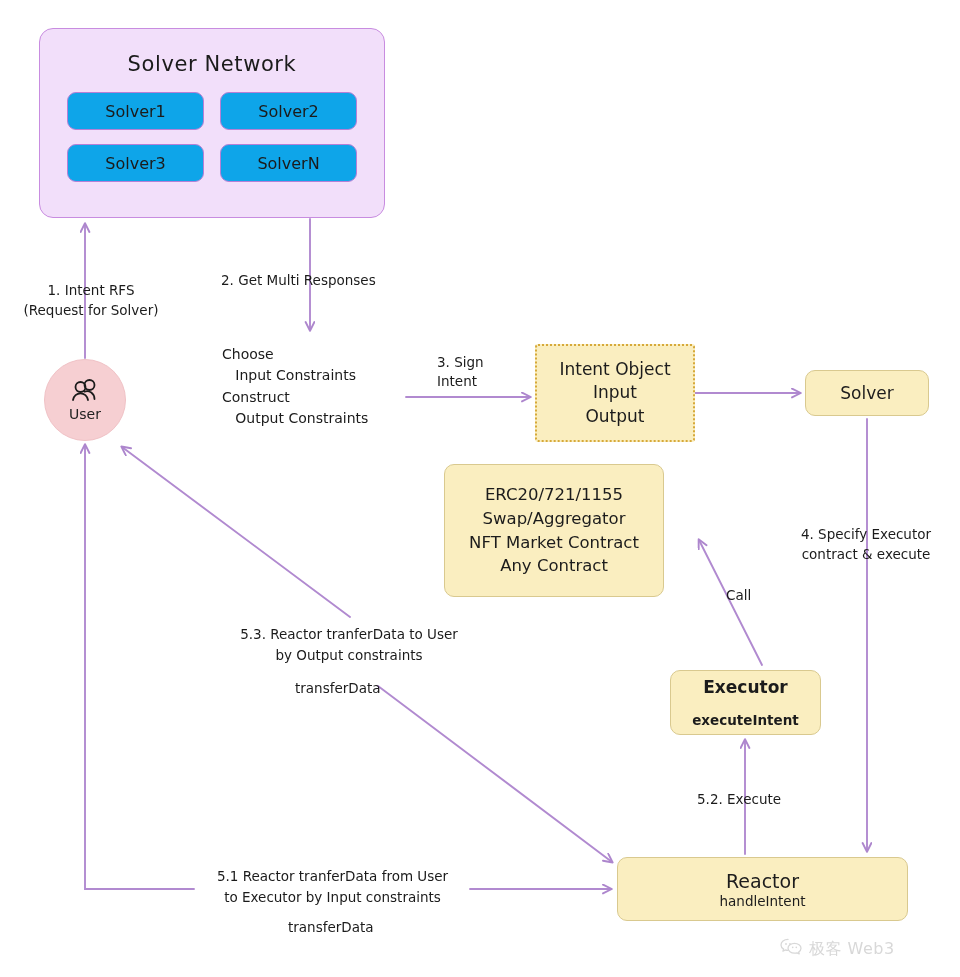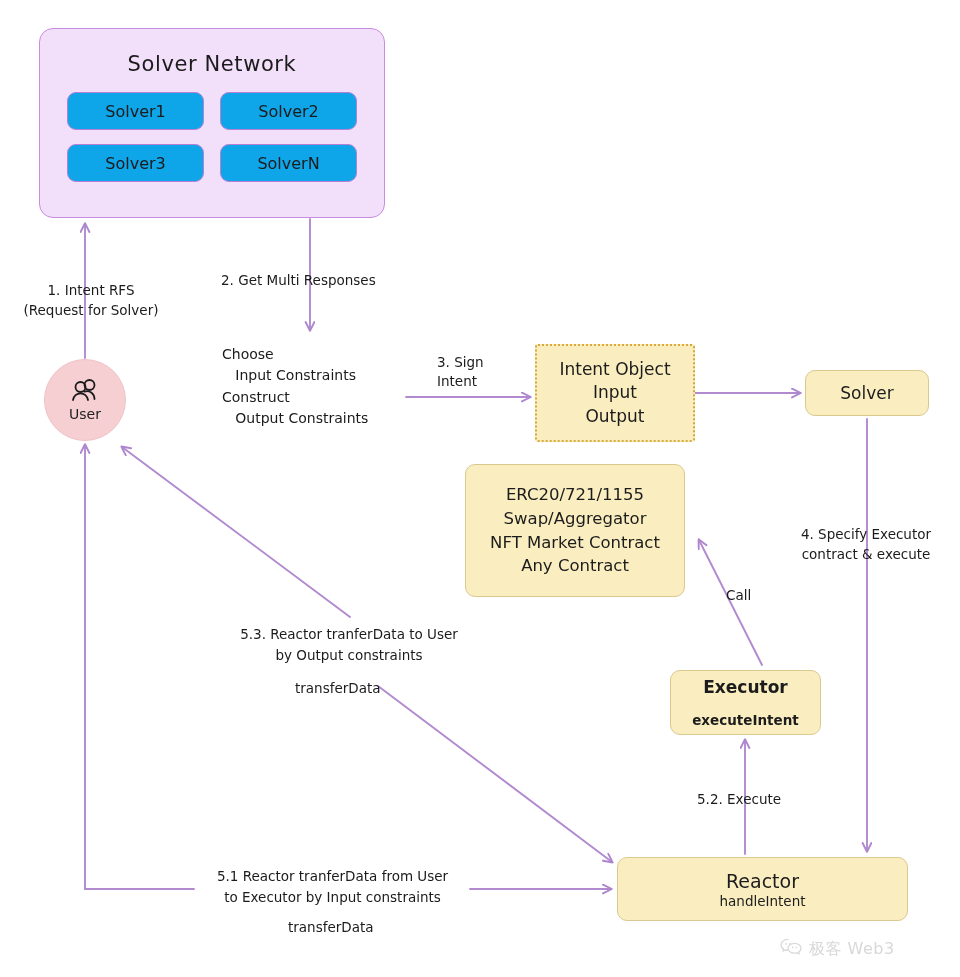--- a/index.html
+++ b/index.html
@@ -104,21 +104,21 @@
     line-height: 1.38;
   }
   .solver-box {
     left: 805px;
     top: 370px;
     width: 124px;
     height: 46px;
     font-size: 17px;
   }
   .contract-box {
-    left: 465px;
+    left: 444px;
     top: 464px;
     width: 220px;
     height: 133px;
     font-size: 16.5px;
     line-height: 1.45;
   }
   .executor-box {
     left: 670px;
     top: 670px;
     width: 151px;

